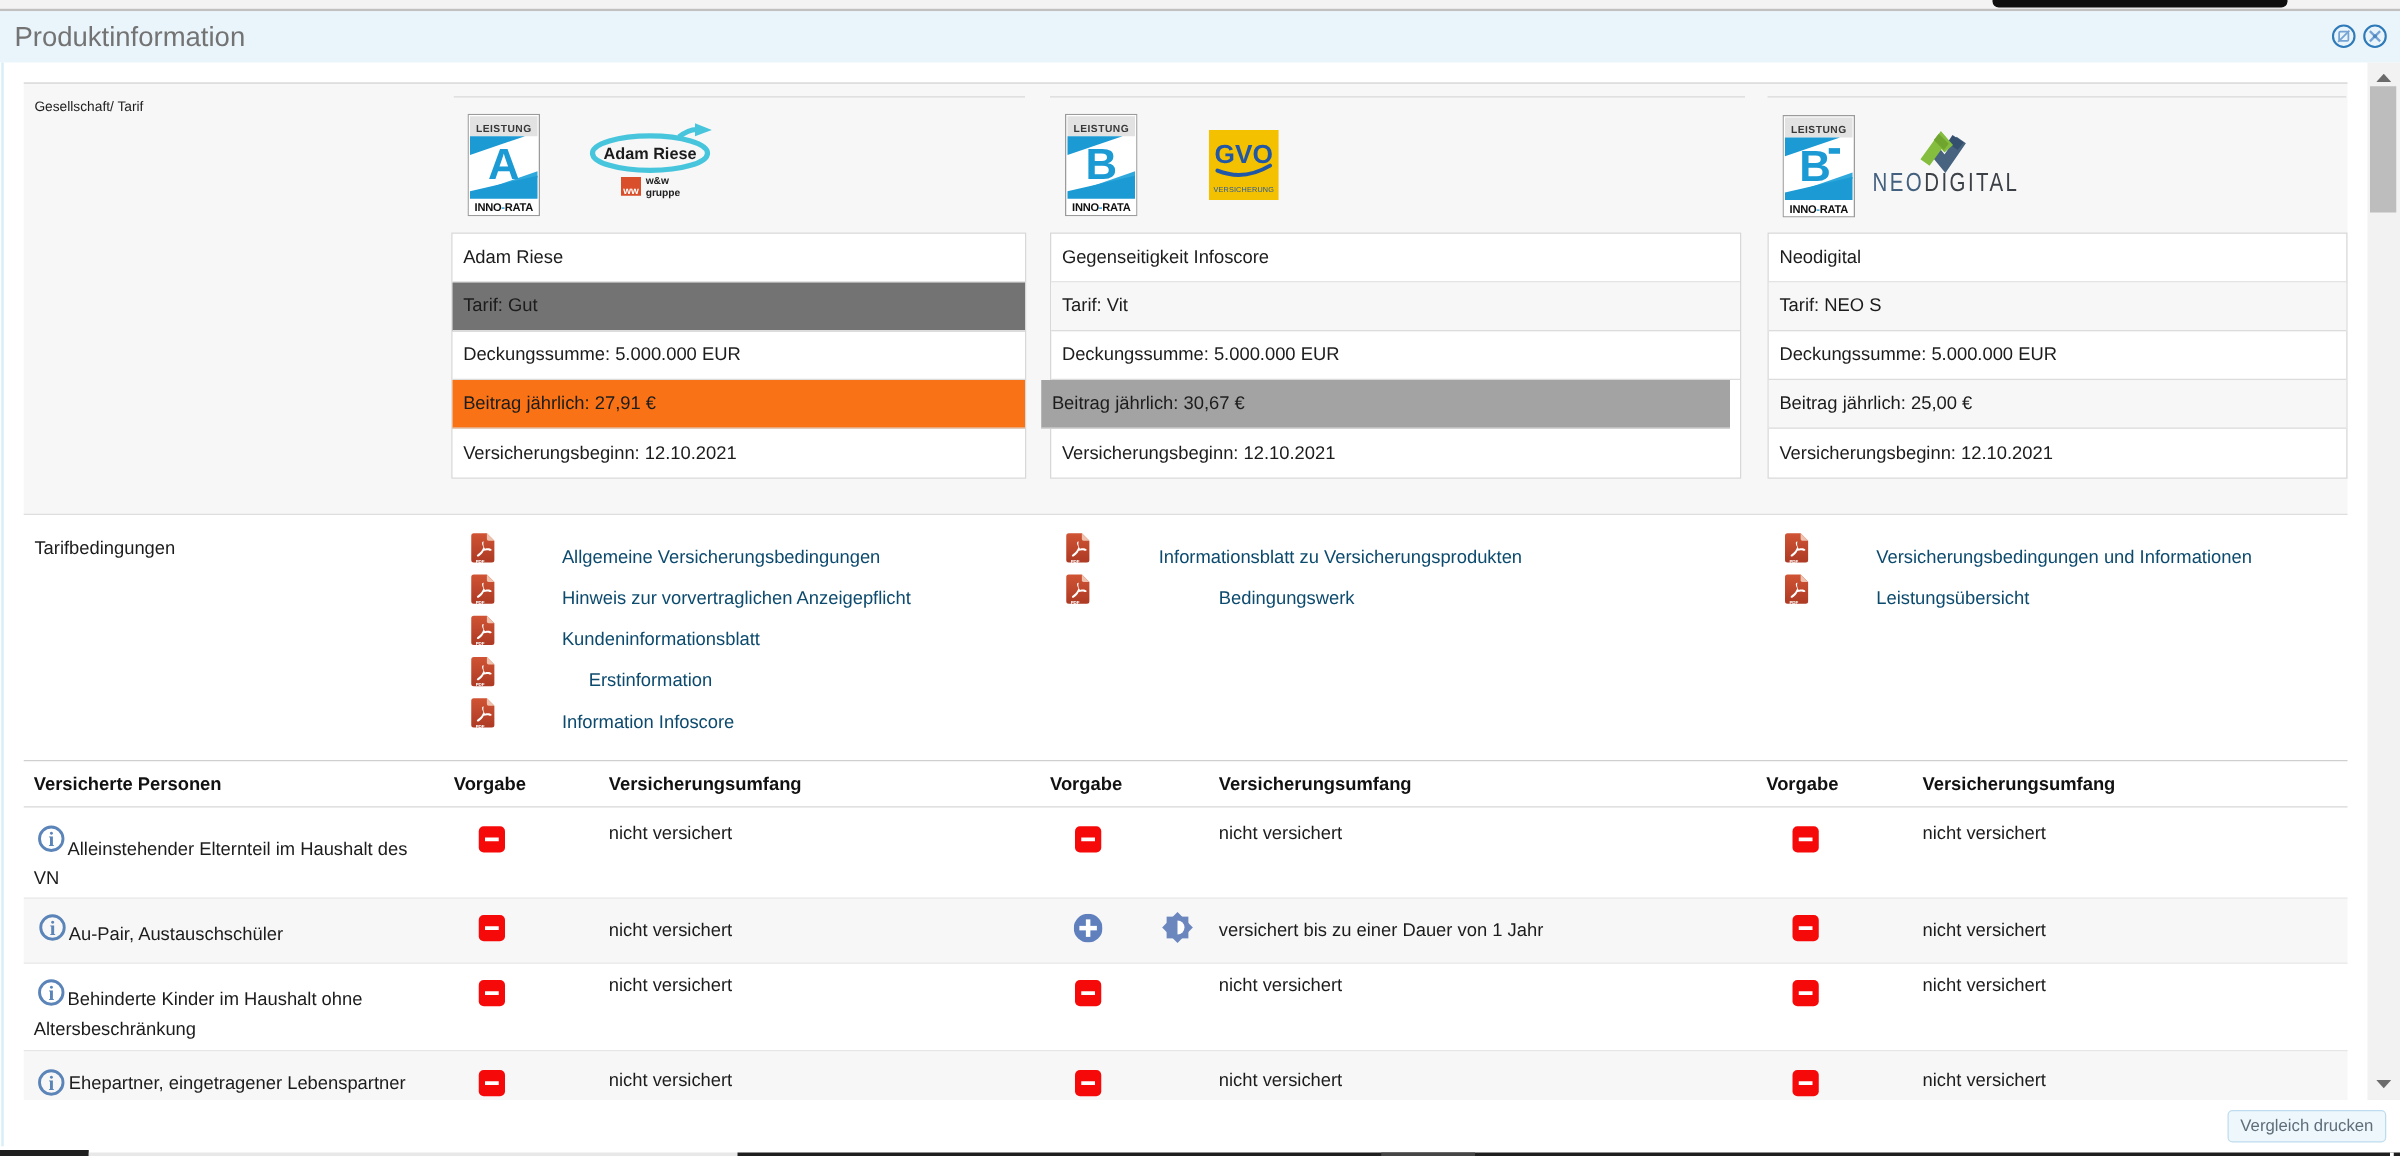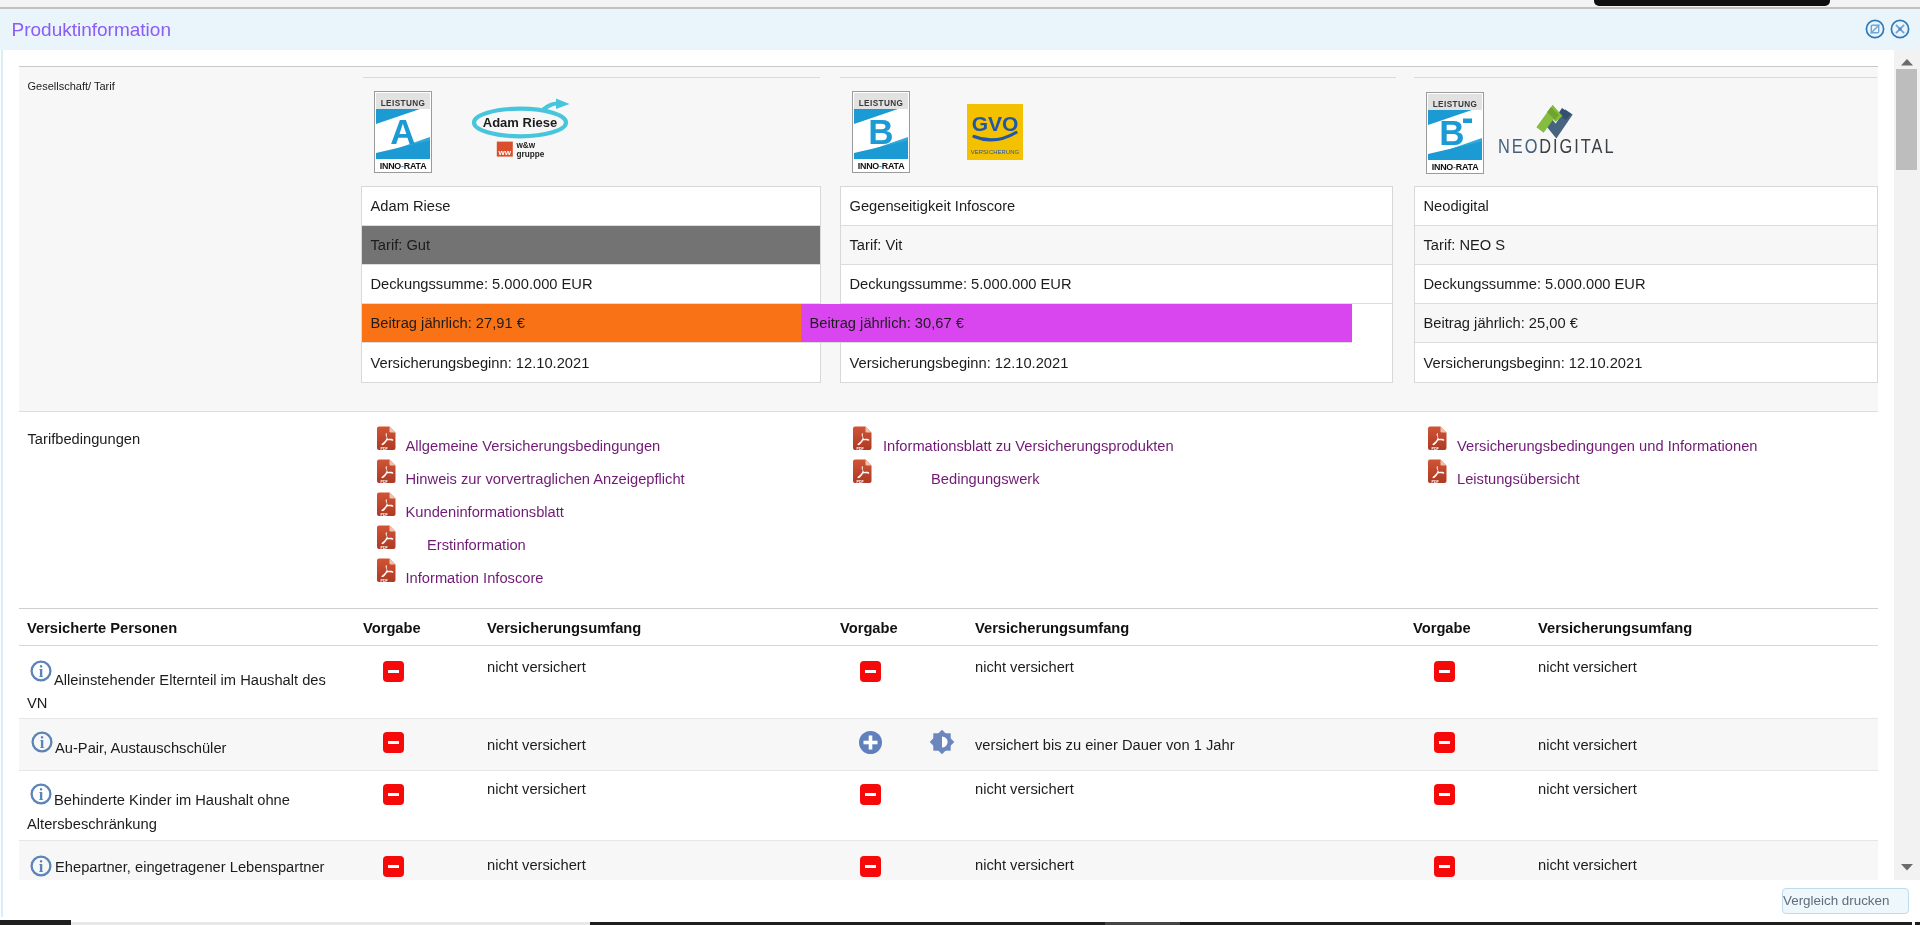--- a/index.html
+++ b/index.html
@@ -1,20 +1,20 @@
 <!DOCTYPE html>
 <html><head>
 <meta charset="utf-8">
 <style>
   html,body{margin:0;padding:0;width:1920px;height:925px;overflow:hidden;background:#fff;
     font-family:"Liberation Sans",sans-serif;}
   .abs{position:absolute;}
   .cellrow{position:absolute;box-sizing:border-box;border-bottom:1px solid #dcdcdc;
     font-size:14.7px;color:#1c1c1c;padding-left:8.5px;display:flex;align-items:center;}
-  .link{position:absolute;font-size:14.7px;color:#701a75;}
+  .link{position:absolute;font-size:14.7px;color:#0c4a6e;margin-left:44px;}
   .boldhead{position:absolute;font-size:14.7px;font-weight:bold;color:#111;}
   .rowtext{position:absolute;font-size:14.7px;color:#1c1c1c;}
   .minus{position:absolute;width:21px;height:21px;background:#f60909;border-radius:4px;}
   .minus::after{content:"";position:absolute;left:5px;top:8.7px;width:11px;height:3.6px;background:#fff;}
 </style>
 </head>
 <body>
 <svg width="0" height="0" style="position:absolute">
   <defs>
     <linearGradient id="pg" x1="0" y1="0" x2="0" y2="1">
@@ -32,21 +32,21 @@
       <text x="11" y="16.8" text-anchor="middle" font-size="16.5" font-weight="bold" fill="#5b84b8" font-family="Liberation Serif">i</text>
     </symbol>
   </defs>
 </svg>
 
 <div class="abs" style="left:0;top:0;width:1920px;height:7px;background:#f3f3f3"></div>
 <div class="abs" style="left:1594px;top:0;width:236px;height:6px;background:#0f0f0f;border-radius:0 0 5px 5px"></div>
 <div class="abs" style="left:0;top:7px;width:1920px;height:2px;background:#c0c0c0"></div>
 
 <div class="abs" style="left:0;top:9px;width:1920px;height:41px;background:#eaf5fb"></div>
-<div class="abs" style="left:11.5px;top:9px;height:41px;line-height:41px;font-size:19px;color:#8b5cf6">Produktinformation</div>
+<div class="abs" style="left:11.5px;top:9px;height:41px;line-height:41px;font-size:22px;color:#737373">Produktinformation</div>
 <svg class="abs" style="left:1865px;top:19px" width="20" height="20" viewBox="0 0 20 20">
   <circle cx="10" cy="10" r="8.6" fill="none" stroke="#2f7ab9" stroke-width="1.7"></circle>
   <rect x="6.3" y="6.3" width="7.4" height="7.4" rx="1" fill="none" stroke="#74a3d4" stroke-width="1.4"></rect>
   <line x1="5.5" y1="14.5" x2="14.5" y2="5.5" stroke="#74a3d4" stroke-width="1.4"></line>
 </svg>
 <svg class="abs" style="left:1890px;top:19px" width="20" height="20" viewBox="0 0 20 20">
   <circle cx="10" cy="10" r="8.6" fill="none" stroke="#2f7ab9" stroke-width="1.7"></circle>
   <line x1="5.9" y1="5.9" x2="14.1" y2="14.1" stroke="#74a3d4" stroke-width="1.9"></line>
   <line x1="14.1" y1="5.9" x2="5.9" y2="14.1" stroke="#74a3d4" stroke-width="1.9"></line>
   <circle cx="10" cy="10" r="1.6" fill="#4e86c0"></circle>
@@ -127,21 +127,21 @@
 
 <div class="cellrow" style="left:362px;top:187px;width:458px;height:39px;">Adam Riese</div>
 <div class="cellrow" style="left:362px;top:226px;width:458px;height:39px;background:#737373">Tarif: Gut</div>
 <div class="cellrow" style="left:362px;top:265px;width:458px;height:39px;">Deckungssumme: 5.000.000 EUR</div>
 <div class="cellrow" style="left:362px;top:304px;width:458px;height:39px;background:#f97316">Beitrag jährlich: 27,91 €</div>
 <div class="cellrow" style="left:362px;top:343px;width:458px;height:39px;border-bottom:none">Versicherungsbeginn: 12.10.2021</div>
 
 <div class="cellrow" style="left:841px;top:187px;width:551px;height:39px;">Gegenseitigkeit Infoscore</div>
 <div class="cellrow" style="left:841px;top:226px;width:551px;height:39px;background:#f7f7f7">Tarif: Vit</div>
 <div class="cellrow" style="left:841px;top:265px;width:551px;height:39px;">Deckungssumme: 5.000.000 EUR</div>
-<div class="cellrow" style="left:801px;top:304px;width:551px;height:39px;background:#d946ef">Beitrag jährlich: 30,67 €</div>
+<div class="cellrow" style="left:833px;top:304px;width:551px;height:39px;background:#a3a3a3">Beitrag jährlich: 30,67 €</div>
 <div class="cellrow" style="left:841px;top:343px;width:551px;height:39px;border-bottom:none">Versicherungsbeginn: 12.10.2021</div>
 
 <div class="cellrow" style="left:1415px;top:187px;width:462px;height:39px;">Neodigital</div>
 <div class="cellrow" style="left:1415px;top:226px;width:462px;height:39px;background:#f7f7f7">Tarif: NEO S</div>
 <div class="cellrow" style="left:1415px;top:265px;width:462px;height:39px;">Deckungssumme: 5.000.000 EUR</div>
 <div class="cellrow" style="left:1415px;top:304px;width:462px;height:39px;background:#f7f7f7">Beitrag jährlich: 25,00 €</div>
 <div class="cellrow" style="left:1415px;top:343px;width:462px;height:39px;border-bottom:none">Versicherungsbeginn: 12.10.2021</div>
 
 <div class="abs" style="left:27.5px;top:431px;font-size:14.7px;color:#1c1c1c">Tarifbedingungen</div>
 <div id="pdflinks">
@@ -250,21 +250,21 @@
     </svg>
 <div class="rowtext" style="left:55px;top:859px">Ehepartner, eingetragener Lebenspartner</div>
 <div class="minus" style="left:383px;top:856px"></div>
 <div class="minus" style="left:860px;top:856px"></div>
 <div class="minus" style="left:1434px;top:856px"></div>
 <div class="rowtext" style="left:487px;top:857px">nicht versichert</div>
 <div class="rowtext" style="left:975px;top:857px">nicht versichert</div>
 <div class="rowtext" style="left:1538px;top:857px">nicht versichert</div>
 </div>
 
-<div class="abs" style="left:1782px;top:888px;width:127px;height:26px;background:#eef7fc;border:1px solid #bfdcee;border-radius:4px;box-sizing:border-box;text-align:left;line-height:24px;font-size:13.4px;color:#5f6e79">Vergleich drucken</div>
+<div class="abs" style="left:1782px;top:888px;width:127px;height:26px;background:#eef7fc;border:1px solid #bfdcee;border-radius:4px;box-sizing:border-box;text-align:center;line-height:24px;font-size:13.4px;color:#5f6e79">Vergleich drucken</div>
 <div class="abs" style="left:0;top:920px;width:71px;height:5px;background:#1f1f1f"></div>
 <div class="abs" style="left:71px;top:922px;width:519px;height:3px;background:#e8e8e8"></div>
 <div class="abs" style="left:590px;top:922px;width:1330px;height:3px;background:#1f1f1f"></div>
 <div class="abs" style="left:1105px;top:922px;width:75px;height:3px;background:#454545"></div>
 <div class="abs" style="left:1912px;top:922px;width:3px;height:3px;background:#fff"></div>
 
 <div class="abs" style="left:1894px;top:50px;width:26px;height:830px;background:#f2f2f2"></div>
 <div class="abs" style="left:1896px;top:69px;width:21px;height:101px;background:#bdbdbd"></div>
 <svg class="abs" style="left:1901px;top:59px" width="12" height="6.5" viewBox="0 0 12 6.5">
     <polygon points="6,0 12,6.5 0,6.5" fill="#6b6b6b"></polygon>

